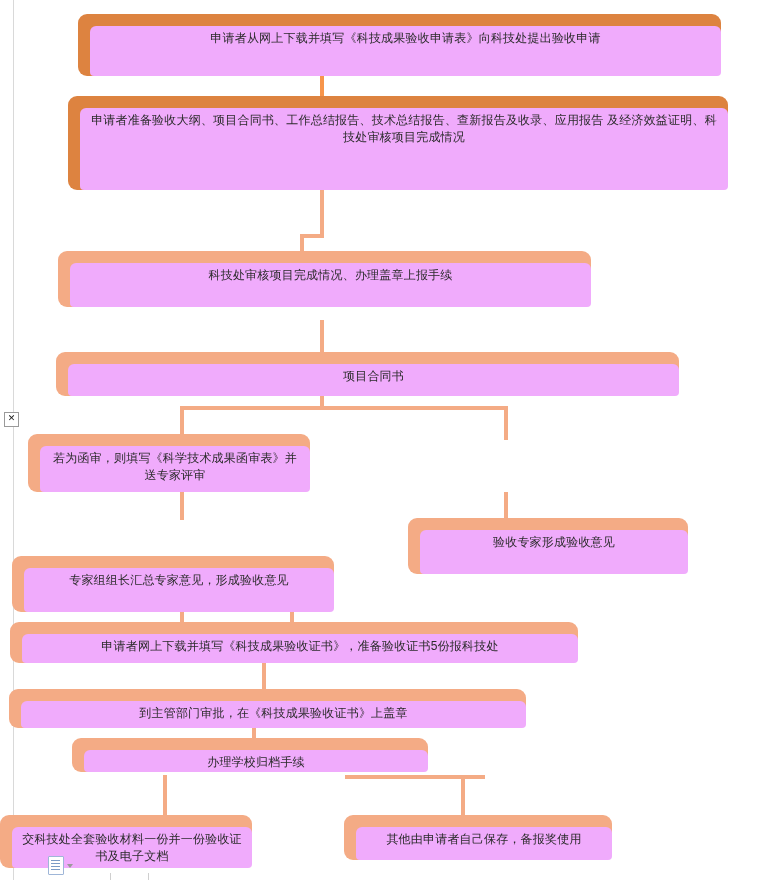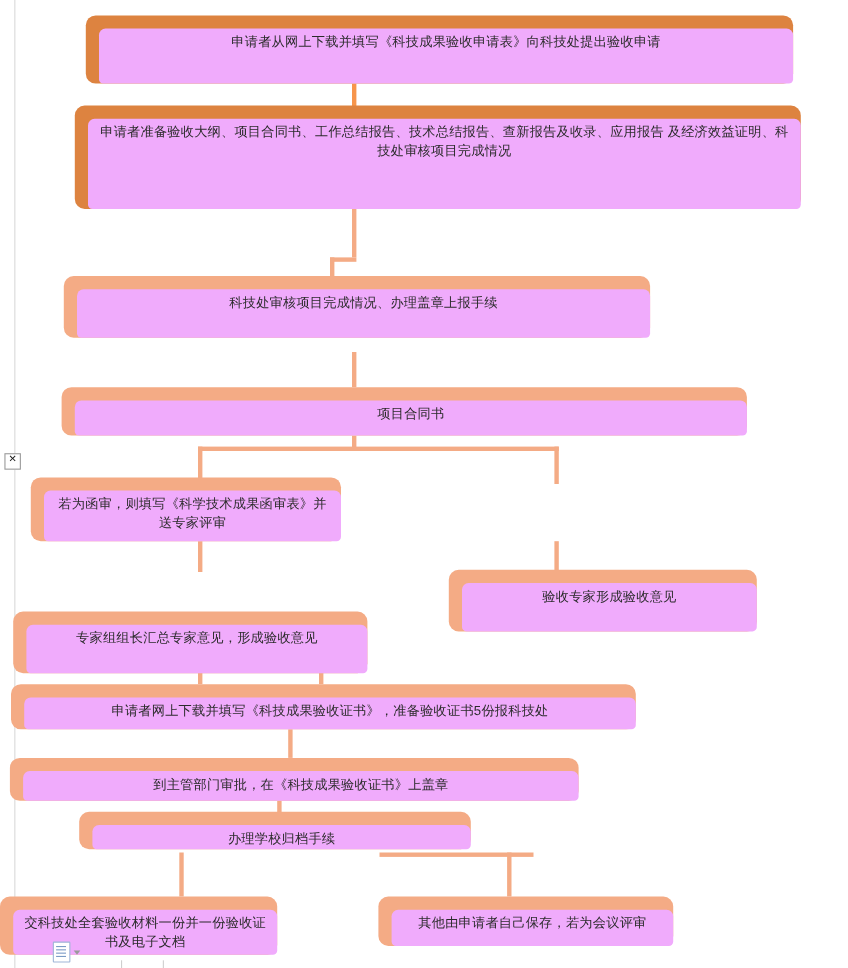--- a/index.html
+++ b/index.html
@@ -245,21 +245,21 @@
   <div class="node tone-light" style="left:0; top:815px; width:252px; height:53px;">
     <div class="plate"></div>
     <div class="card">
       <div class="label">交科技处全套验收材料一份并一份验收证书及电子文档</div>
     </div>
   </div>
 
   <div class="node tone-light" style="left:344px; top:815px; width:268px; height:45px;">
     <div class="plate"></div>
     <div class="card">
-      <div class="label">其他由申请者自己保存，若为会议评审</div>
+      <div class="label">其他由申请者自己保存，备报奖使用</div>
     </div>
   </div>
 
   <div class="paste-icon">
     <div class="doc"></div>
     <div class="caret"></div>
   </div>
   <div class="bottom-stub"></div>
 
 </div>

